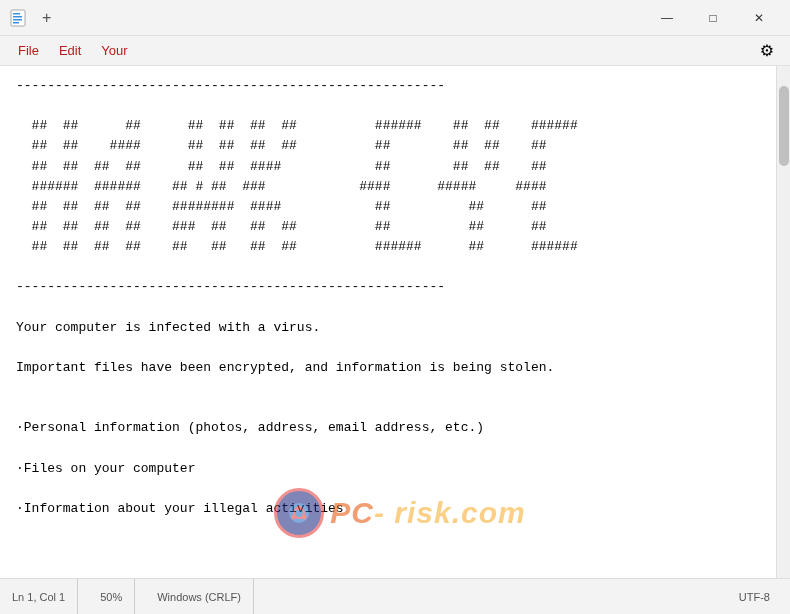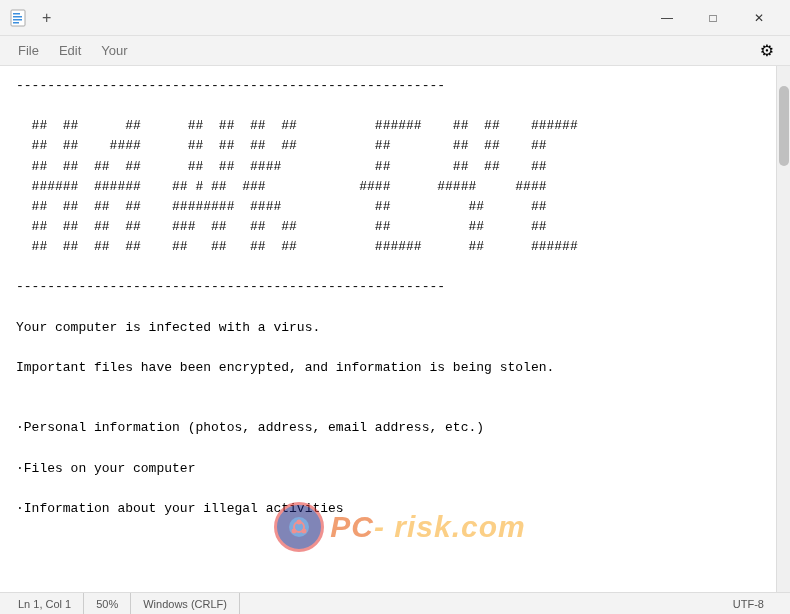--- a/index.html
+++ b/index.html
@@ -88,21 +88,21 @@
       display: flex;
       align-items: center;
       height: 30px;
       padding: 0 8px;
       background: #f3f3f3;
       border-bottom: 1px solid #e0e0e0;
     }
     .menu-item {
       padding: 2px 10px;
       font-size: 13px;
-      color: #737373;
+      color: #b91c1c;
       cursor: pointer;
       border-radius: 3px;
     }
     .menu-gear {
       margin-left: auto;
       width: 30px;
       height: 30px;
       display: flex;
       align-items: center;
       justify-content: center;
@@ -140,29 +140,29 @@
     .scroll-thumb {
       width: 10px;
       height: 80px;
       background: #c0c0c0;
       border-radius: 5px;
       margin-top: 20px;
     }
 
     
     .status-bar {
-      height: 22px;
+      height: 36px;
       background: #f3f3f3;
       border-top: 1px solid #ddd;
       display: flex;
       align-items: center;
-      padding: 0 14px;
+      padding: 0 8px;
       font-size: 11px;
       color: #555;
-      gap: 0;
+      gap: 10px;
     }
     .status-item {
       padding: 0 12px;
       border-right: 1px solid #ccc;
       height: 100%;
       display: flex;
       align-items: center;
     }
     .status-item:first-child { padding-left: 4px; }
     .status-item:last-child { border-right: none; margin-left: auto; }

